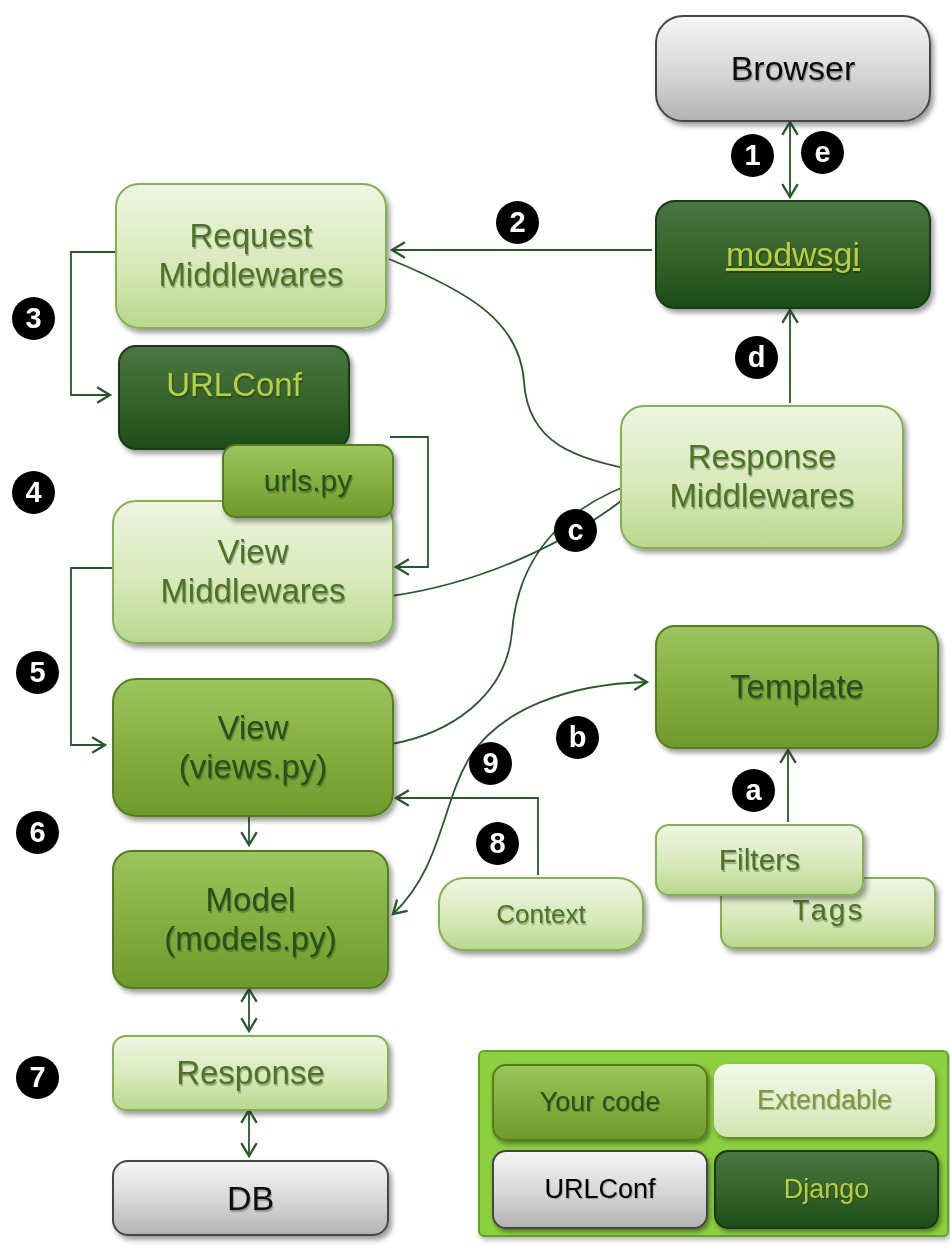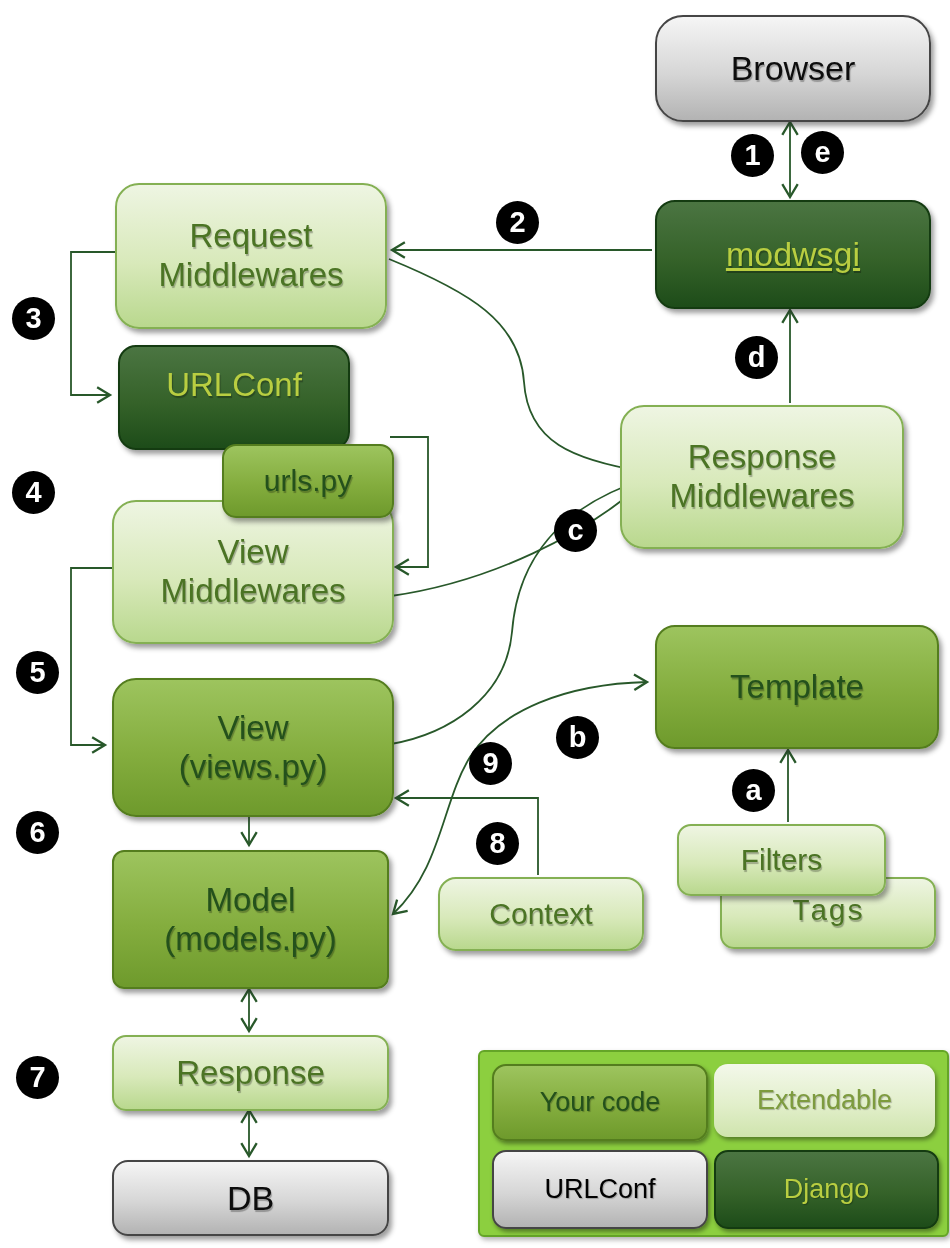--- a/index.html
+++ b/index.html
@@ -31,28 +31,28 @@
     border:2px solid #143b11;color:#b9ce41;
   }
   
   #browser{left:655px;top:15px;width:272px;height:103px;border-radius:28px;font-size:34px;}
   #modwsgi{left:655px;top:200px;width:272px;height:105px;border-radius:20px;font-size:34px;text-decoration:underline;}
   #request-middlewares{left:115px;top:183px;width:268px;height:142px;border-radius:24px;}
   #urlconf{left:118px;top:345px;width:232px;height:105px;border-radius:18px;padding-bottom:24px;box-sizing:border-box;}
   #urls-py{left:222px;top:408px;width:168px;height:70px;border-radius:14px;font-size:30px;z-index:3;margin-top:36px;}
   #view-middlewares{left:112px;top:500px;width:278px;height:140px;border-radius:24px;}
   #view{left:112px;top:678px;width:278px;height:135px;border-radius:24px;}
-  #model{left:112px;top:850px;width:273px;height:135px;border-radius:12px;}
+  #model{left:112px;top:850px;width:273px;height:135px;border-radius:20px;}
   #managers{left:112px;top:1035px;width:273px;height:72px;border-radius:14px;}
   #db{left:112px;top:1160px;width:273px;height:72px;border-radius:16px;font-size:34px;}
   #response-middlewares{left:620px;top:405px;width:280px;height:140px;border-radius:24px;}
   #template{left:655px;top:625px;width:280px;height:120px;border-radius:20px;}
-  #filters{left:655px;top:824px;width:205px;height:68px;border-radius:14px;font-size:30px;z-index:3;margin-left:22px;}
+  #filters{left:655px;top:824px;width:205px;height:68px;border-radius:14px;font-size:30px;z-index:3;}
   #tags{left:720px;top:877px;width:212px;height:68px;border-radius:14px;font-size:30px;font-family:Liberation Mono, monospace;}
-  #context{left:438px;top:877px;width:202px;height:70px;border-radius:18px;font-size:30px;}
+  #context{left:438px;top:877px;width:202px;height:70px;border-radius:26px;font-size:26px;}
   
   .badge{
     position:absolute;z-index:4;width:43px;height:43px;border-radius:50%;
     background:#000;color:#fff;display:flex;align-items:center;justify-content:center;
     font-weight:bold;font-size:29px;text-shadow:none;
   }
   #badge-1{left:731px;top:134px;} #badge-e{left:801px;top:131px;}
   #badge-2{left:496px;top:201px;} #badge-3{left:12px;top:297px;}
   #badge-4{left:12px;top:471px;}  #badge-5{left:16px;top:651px;}
   #badge-6{left:16px;top:811px;}  #badge-7{left:16px;top:1056px;}

